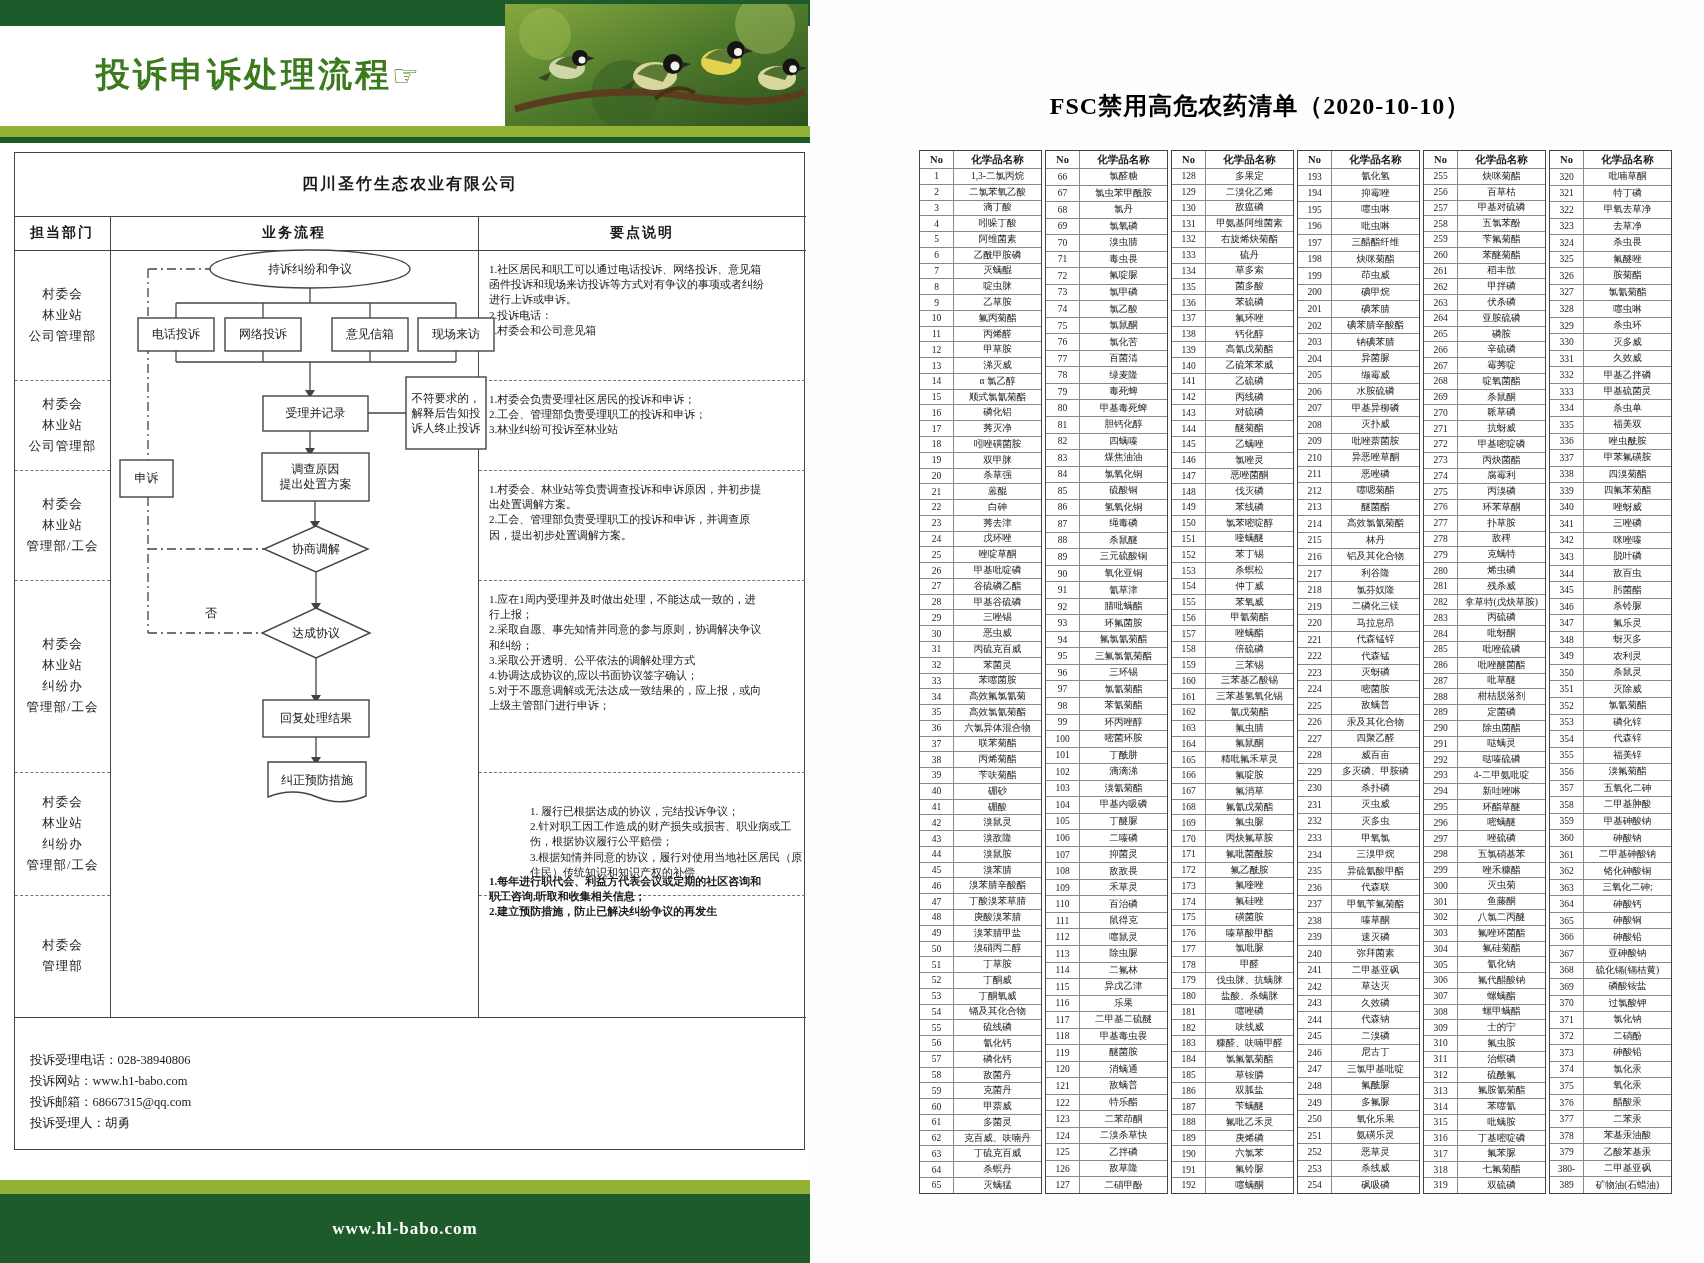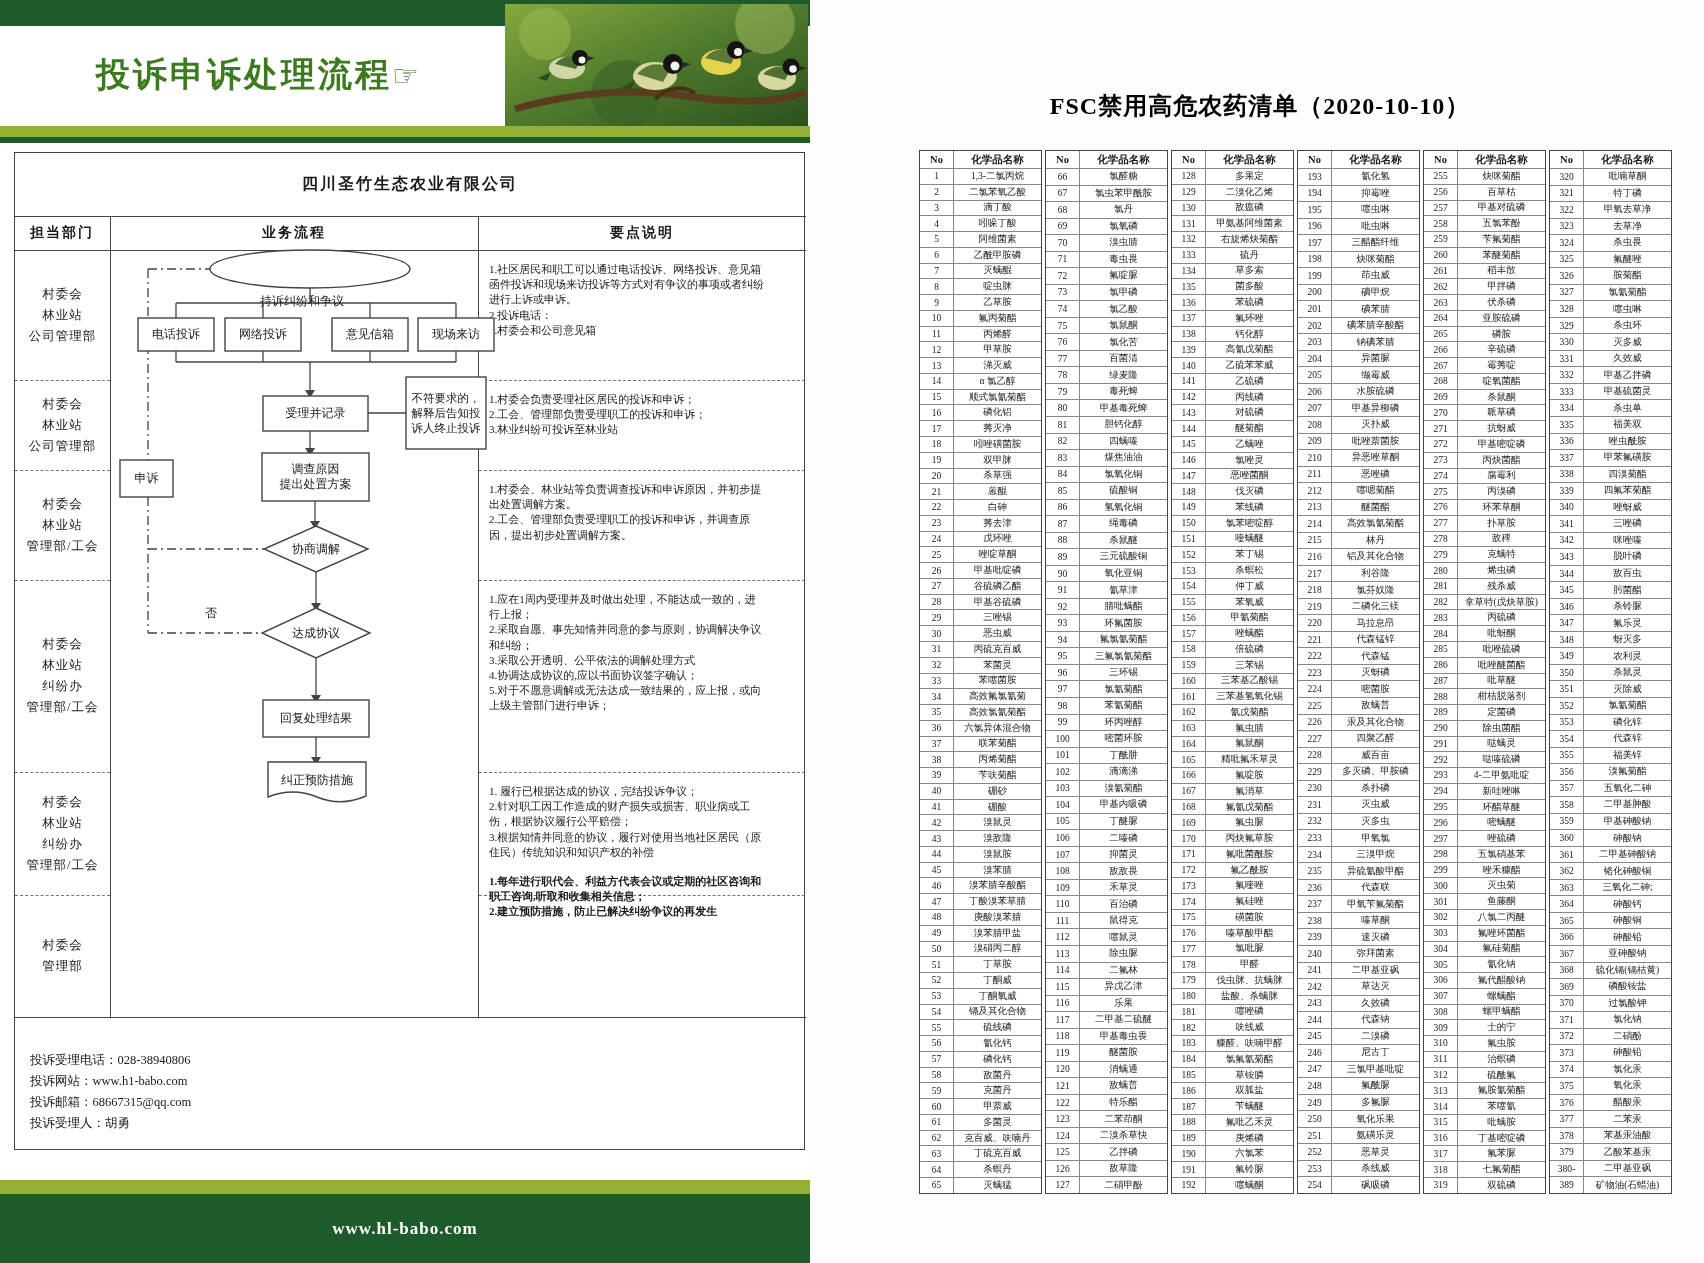--- a/index.html
+++ b/index.html
@@ -165,21 +165,21 @@
 2.工会、管理部负责受理职工的投诉和申诉，并调查原
 因，提出初步处置调解方案。</div>
   <div class="notes" style="top:592px;">1.应在1周内受理并及时做出处理，不能达成一致的，进
 行上报；
 2.采取自愿、事先知情并同意的参与原则，协调解决争议
 和纠纷；
 3.采取公开透明、公平依法的调解处理方式
 4.协调达成协议的,应以书面协议签字确认；
 5.对于不愿意调解或无法达成一致结果的，应上报，或向
 上级主管部门进行申诉；</div>
-  <div class="notes" style="top:784px;">1. 履行已根据达成的协议，完结投诉争议；
+  <div class="notes" style="top:804px;margin-left:41px;">1. 履行已根据达成的协议，完结投诉争议；
 2.针对职工因工作造成的财产损失或损害、职业病或工
 伤，根据协议履行公平赔偿；
 3.根据知情并同意的协议，履行对使用当地社区居民（原
 住民）传统知识和知识产权的补偿</div>
   <div class="notes" style="top:874px;font-weight:bold;">1.每年进行职代会、利益方代表会议或定期的社区咨询和
 职工咨询,听取和收集相关信息；
 2.建立预防措施，防止已解决纠纷争议的再发生</div>
 
   <svg class="abs" style="left:0;top:0;z-index:2;" width="810" height="1263" viewBox="0 0 810 1263">
     <g stroke="#444" stroke-width="1.3" fill="none" stroke-dasharray="9 4 2 4">
@@ -225,21 +225,21 @@
       <rect x="406" y="377" width="80" height="72"></rect>
       <rect x="262" y="453" width="107" height="48"></rect>
       <rect x="120" y="460" width="53" height="37"></rect>
       <polygon points="316,526 368,549 316,572 264,549"></polygon>
       <polygon points="316,608 370,633 316,658 262,633"></polygon>
       <rect x="263" y="700" width="106" height="37"></rect>
       <path d="M268,762 L366,762 L366,796 Q341,807 317,797 Q293,787 268,797 Z"></path>
     </g>
   </svg>
 
-  <div class="fc-label" style="left:210px;top:252px;width:184px;height:34px;margin-top:32px;">持诉纠纷和争议</div>
+  <div class="fc-label" style="left:218px;top:252px;width:184px;height:34px;">持诉纠纷和争议</div>
   <div class="fc-label" style="left:138px;top:318px;width:76px;height:33px;text-align:right;">电话投诉</div>
   <div class="fc-label" style="left:225px;top:318px;width:76px;height:33px;">网络投诉</div>
   <div class="fc-label" style="left:332px;top:318px;width:76px;height:33px;">意见信箱</div>
   <div class="fc-label" style="left:418px;top:318px;width:76px;height:33px;">现场来访</div>
   <div class="fc-label" style="left:263px;top:396px;width:105px;height:35px;">受理并记录</div>
   <div class="fc-label" style="left:407px;top:379px;width:78px;height:68px;font-size:11.5px;">不符要求的，
 解释后告知投
 诉人终止投诉</div>
   <div class="fc-label" style="left:262px;top:453px;width:107px;height:48px;border-radius:15px;">调查原因
 提出处置方案</div>

